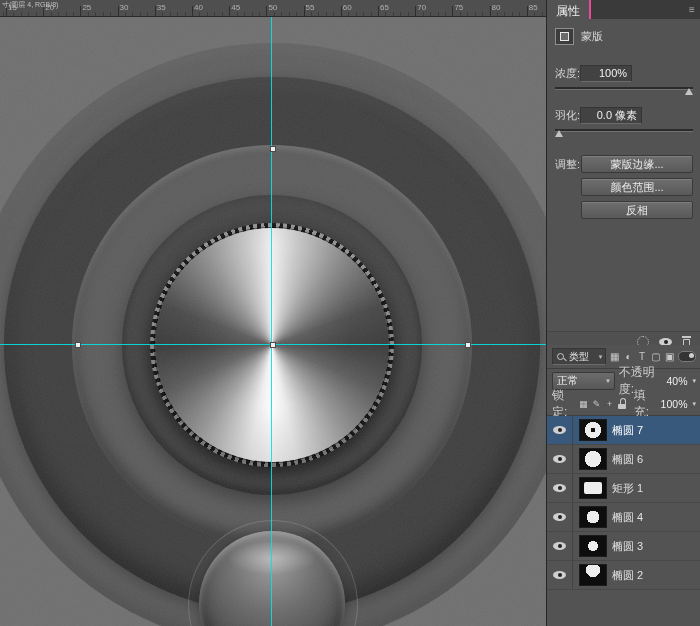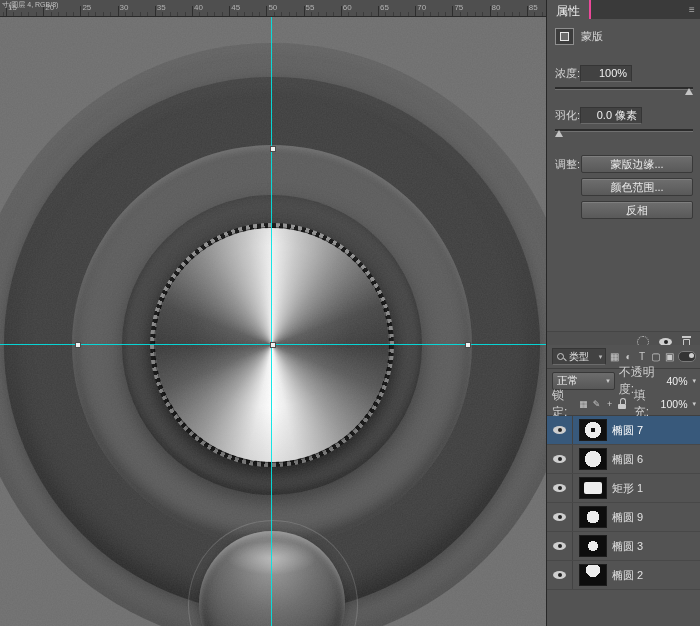--- a/index.html
+++ b/index.html
@@ -304,21 +304,21 @@
           <span class="thumb t-rect"></span>
           <span class="layer-name">矩形 1</span>
         </div>
         <div class="layer-row">
           <span class="eye-well">
               <span class="eye">
                 <span class="pupil"></span>
               </span>
             </span>
           <span class="thumb t-c-mid"></span>
-          <span class="layer-name">椭圆 9</span>
+          <span class="layer-name">椭圆 4</span>
         </div>
         <div class="layer-row">
           <span class="eye-well">
               <span class="eye">
                 <span class="pupil"></span>
               </span>
             </span>
           <span class="thumb t-c-small"></span>
           <span class="layer-name">椭圆 3</span>
         </div>

